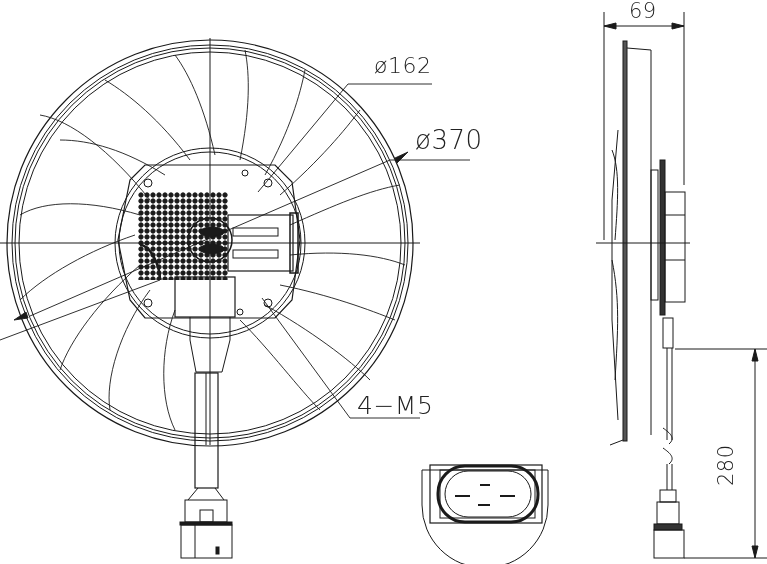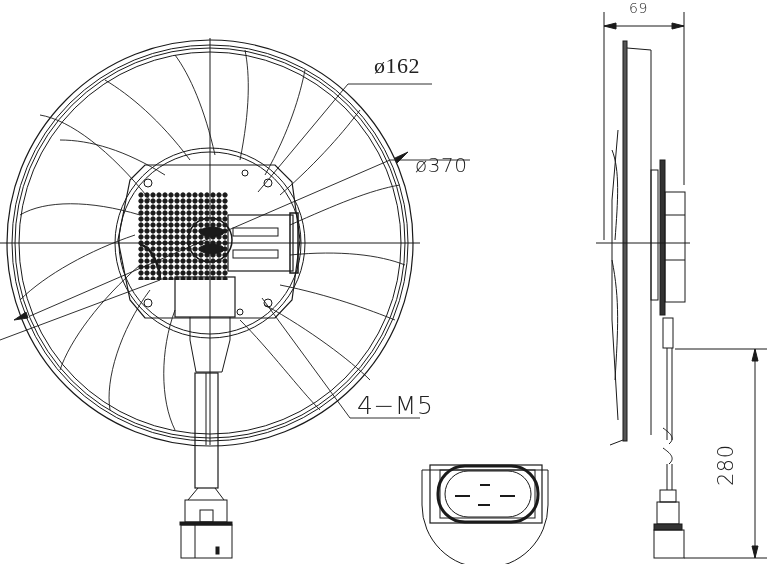--- a/index.html
+++ b/index.html
@@ -1,22 +1,22 @@
 <!DOCTYPE html>
 <html><head>
 <meta charset="utf-8">
 <style>
   html,body{margin:0;padding:0;background:#ffffff;}
   #canvas{position:relative;width:767px;height:564px;overflow:hidden;background:#fff;}
   svg{position:absolute;left:0;top:0;}
   .lbl{position:absolute;font-family:"DejaVu Sans",sans-serif;color:#222;font-weight:300;letter-spacing:0.5px;line-height:1;white-space:nowrap;}
-  .dim-162{left:374px;top:55px;font-size:22px;font-family:Liberation Serif, serif;}
-  .dim-370{left:415px;top:127px;font-size:20px;margin-top:28px;}
+  .dim-162{left:374px;top:55px;font-size:22px;}
+  .dim-370{left:415px;top:127px;font-size:26px;}
   .dim-m5{left:357px;top:393px;font-size:25px;}
-  .dim-69{left:629px;top:1px;font-size:14px;}
+  .dim-69{left:629px;top:1px;font-size:21px;}
   .dim-280{left:716px;top:470px;font-size:21px;transform:rotate(-90deg);transform-origin:left top;}
 </style>
 </head>
 <body>
 
 <div id="canvas">
 <svg width="767" height="564" viewBox="0 0 767 564" fill="none" stroke="#1a1a1a" stroke-width="1">
 
   <g>
 

